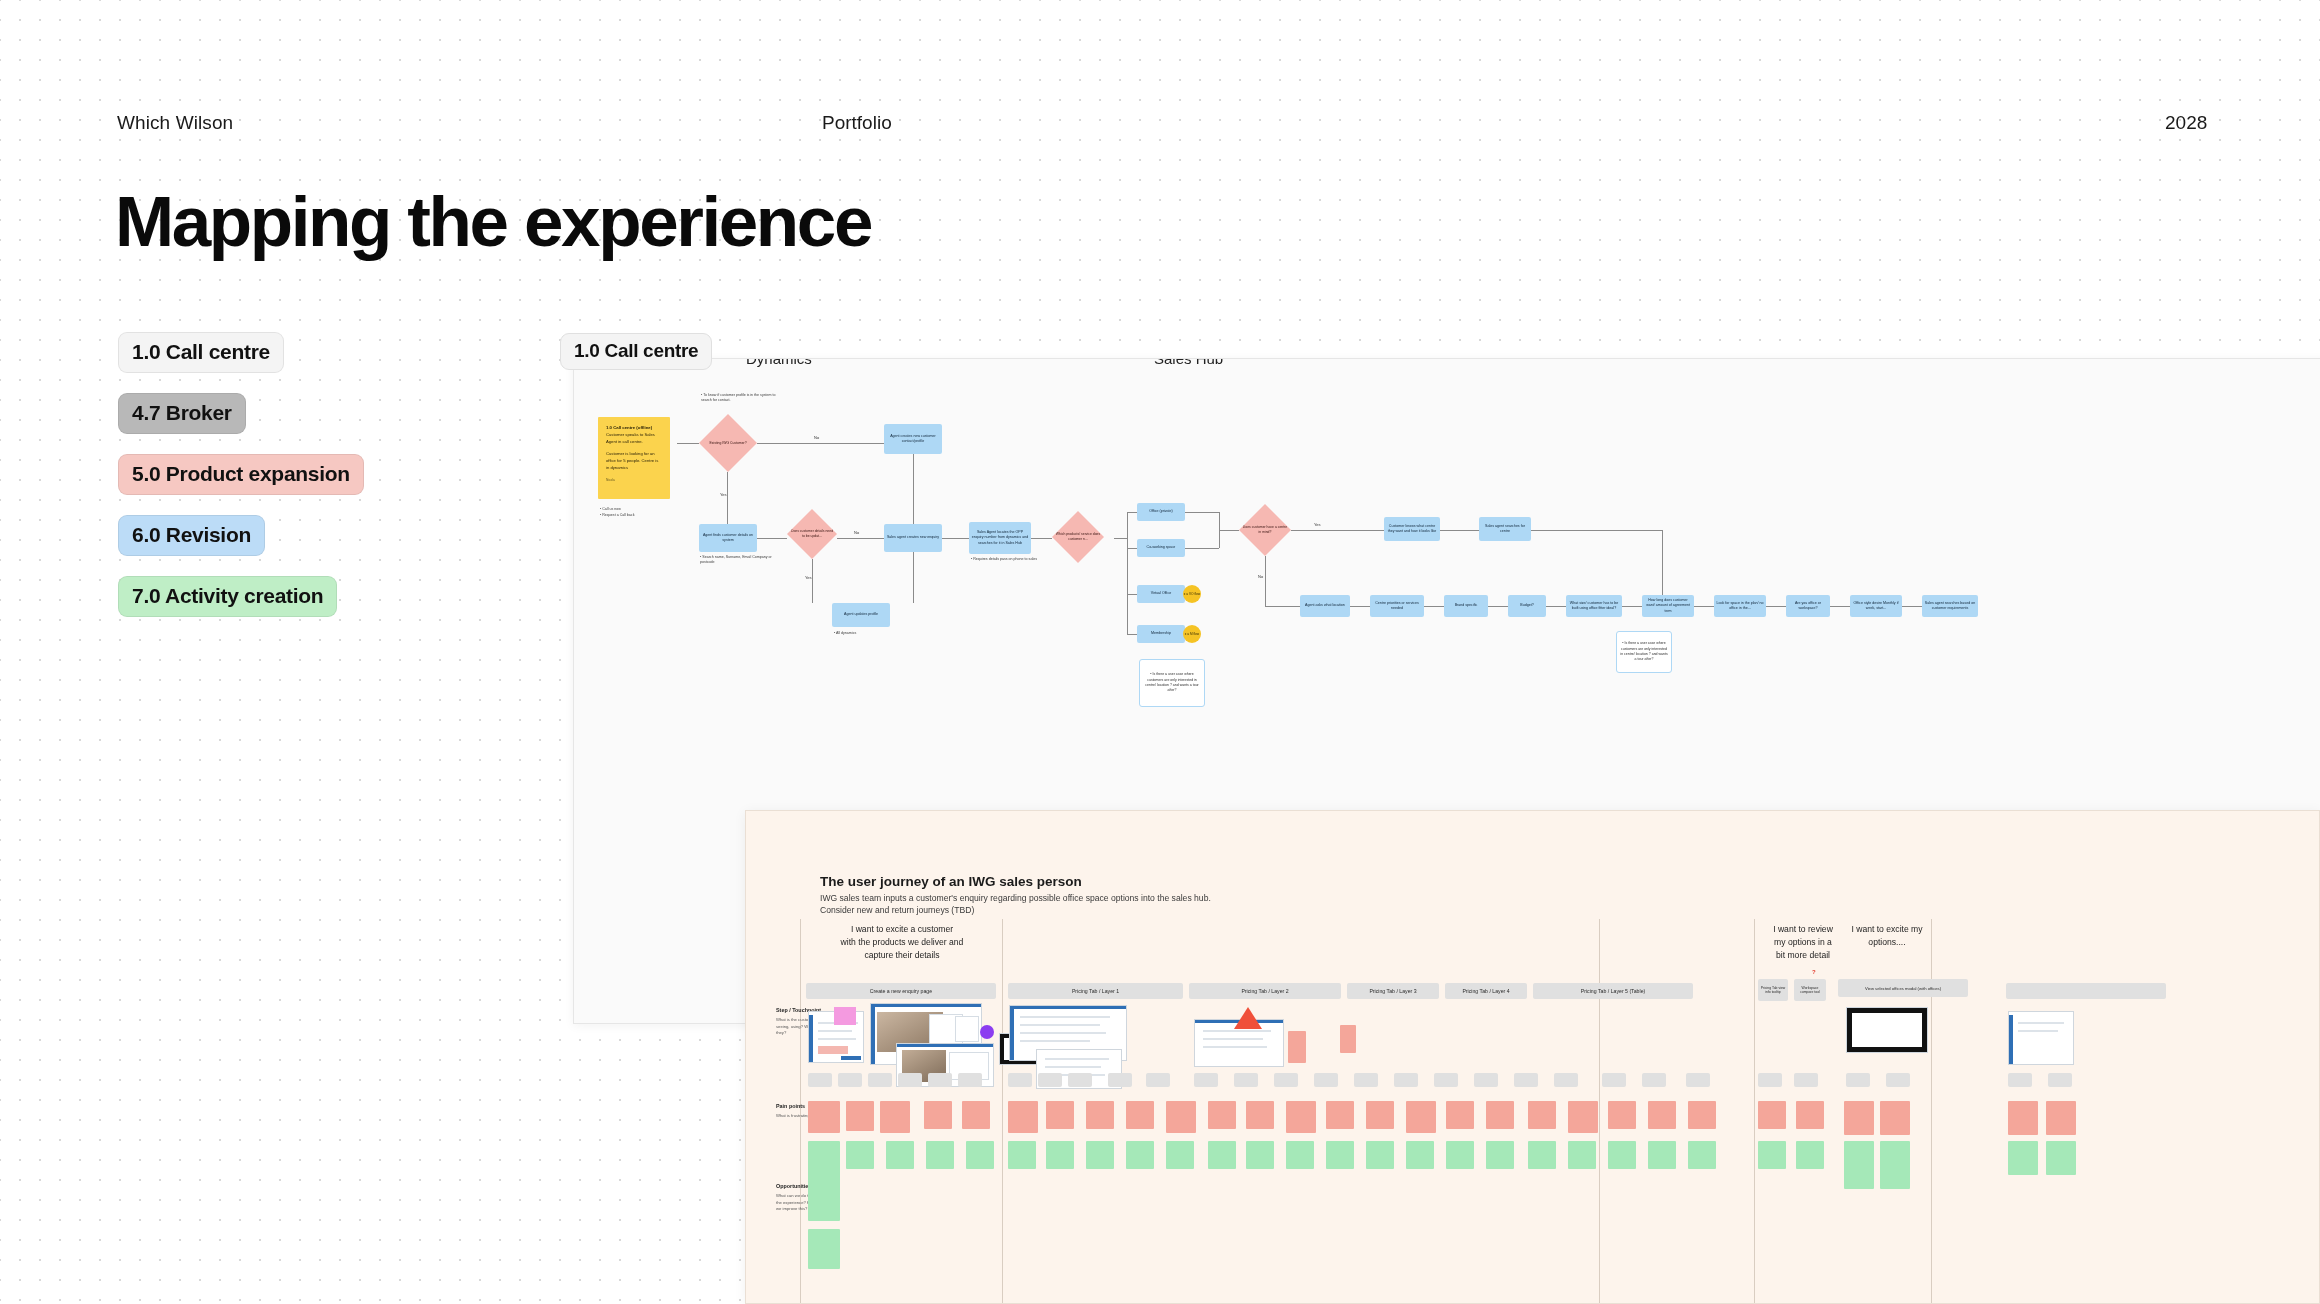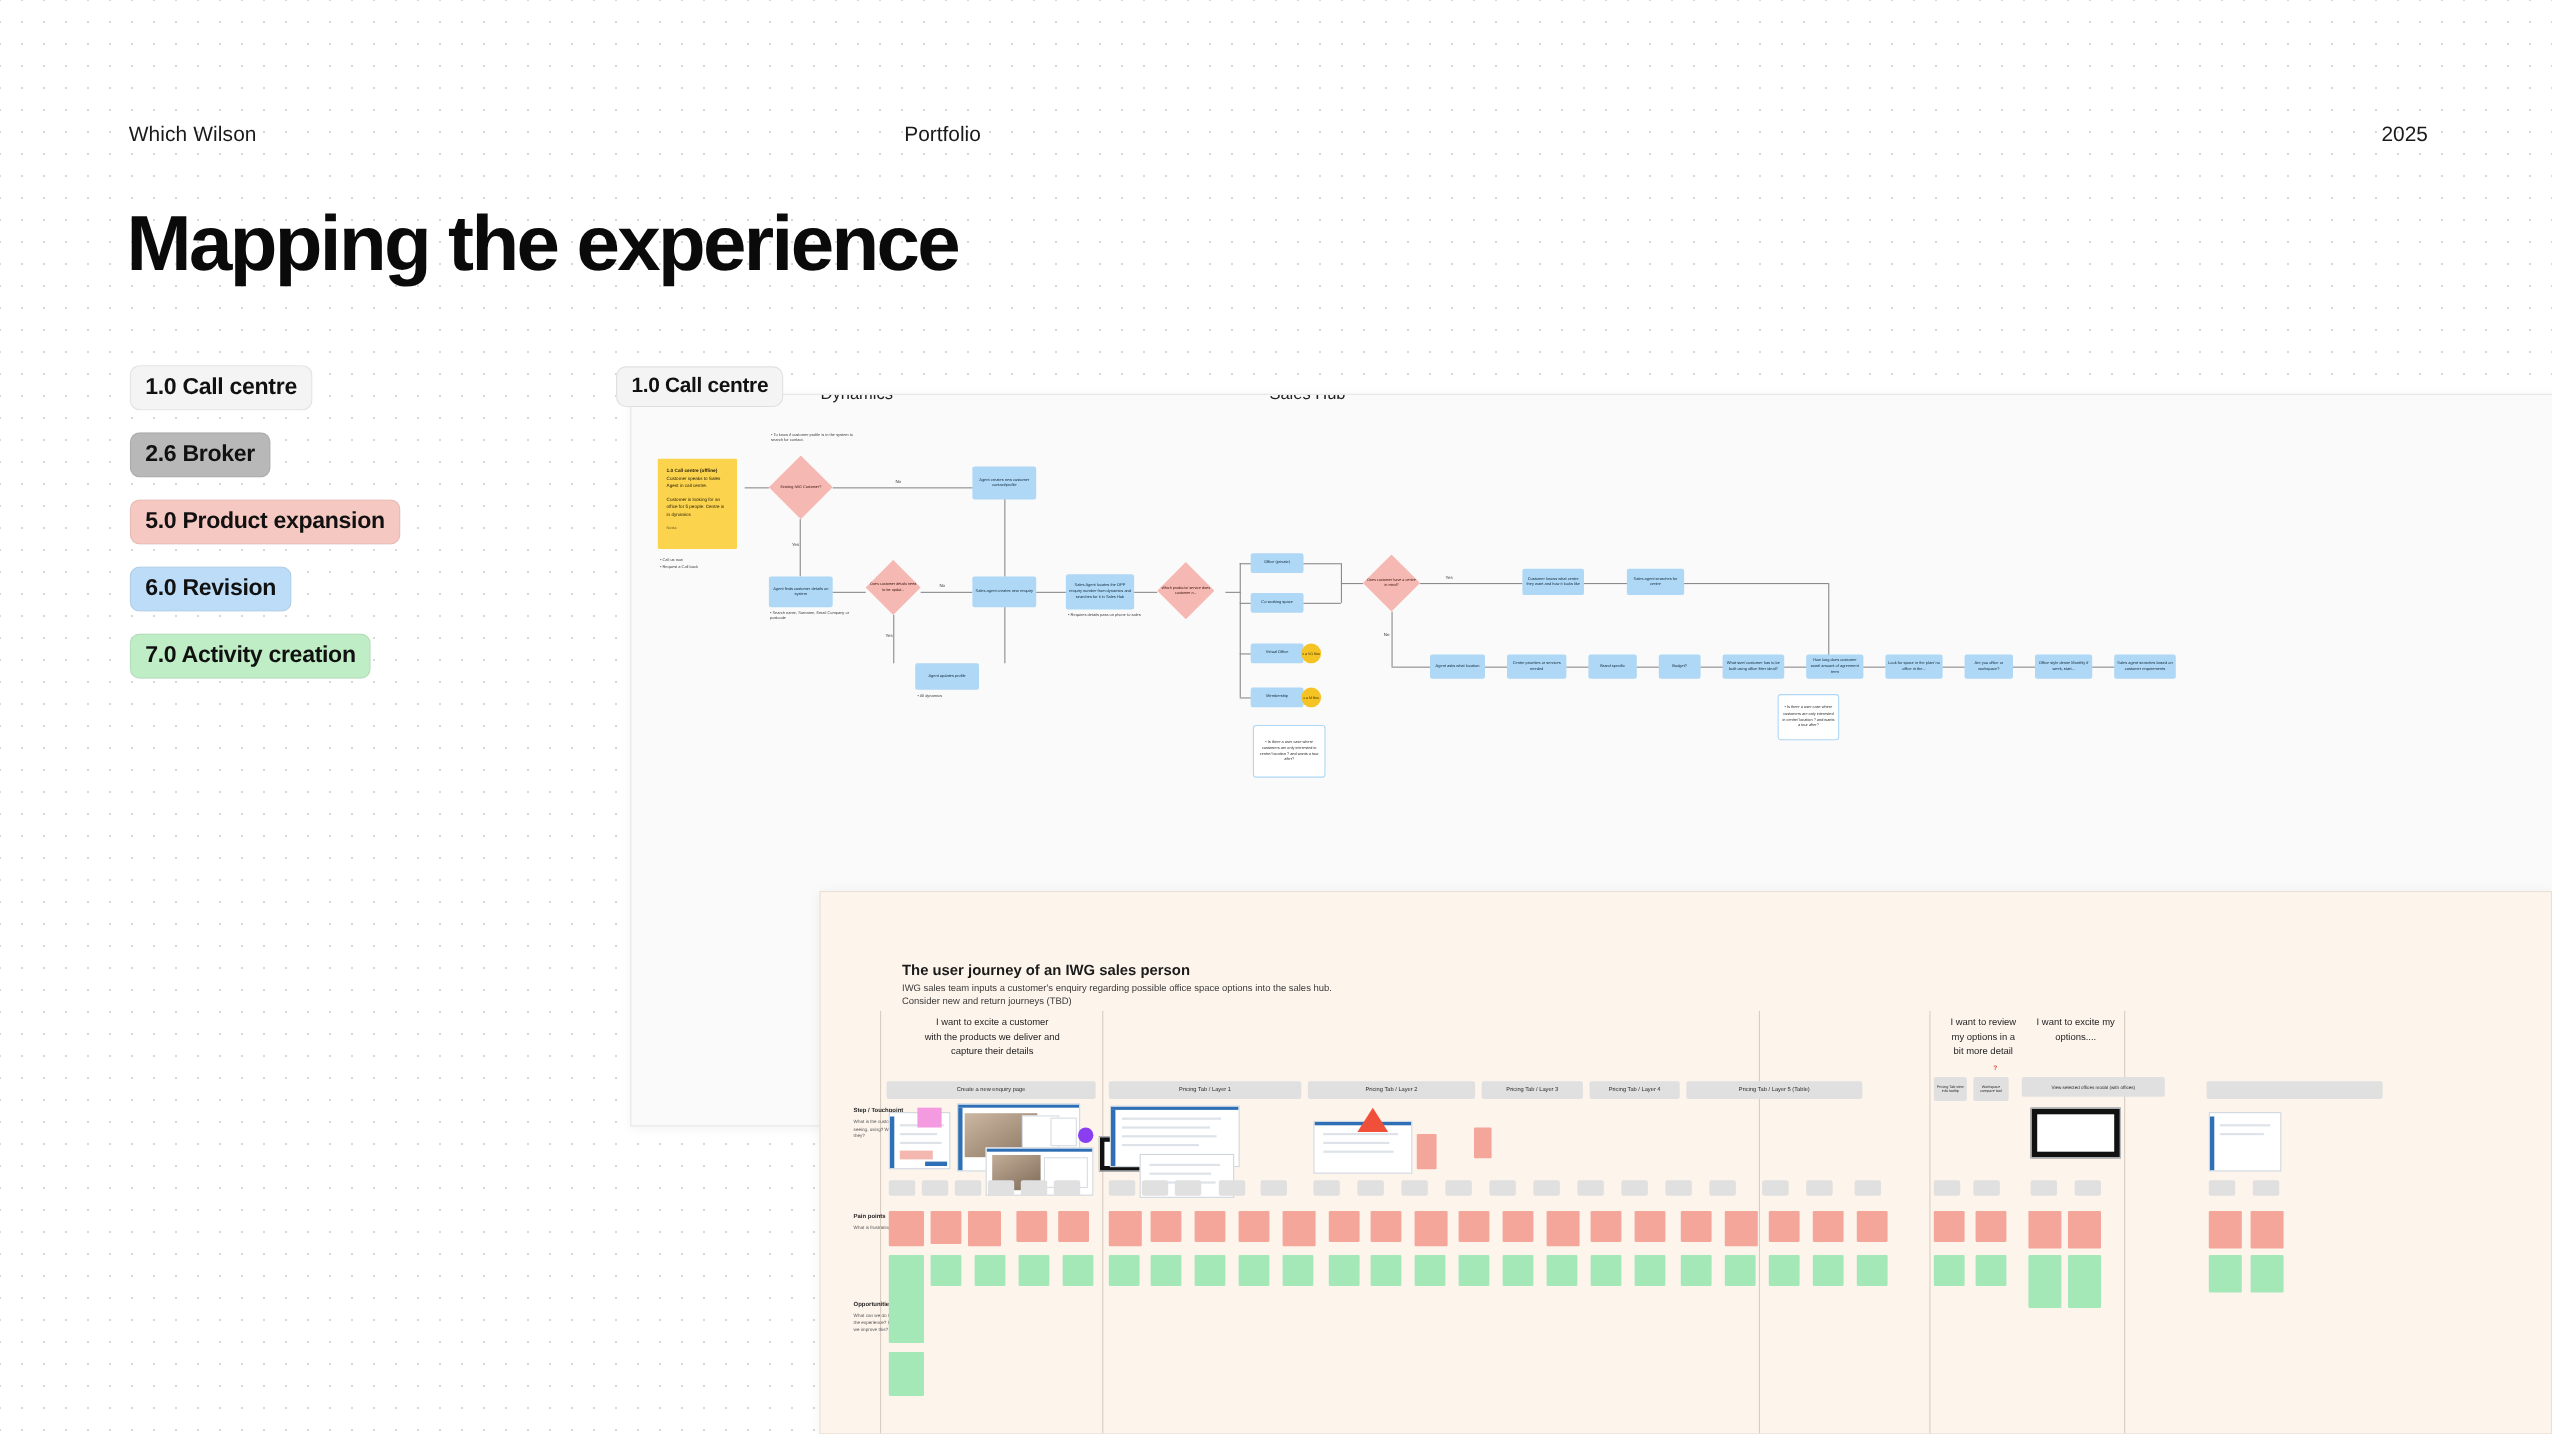--- a/index.html
+++ b/index.html
@@ -116,28 +116,28 @@
   .shot .side{ position:absolute; left:0; top:3px; bottom:0; width:4px; background:#2f6fb5; }
   .shot .ln  { position:absolute; background:#dde3e9; height:1.5px; }
   .qmark { position:absolute; color:#e23b2e; font-size:6px; font-weight:bold; }
 </style>
 </head>
 <body>
 
 <div class="hdr">
   <div class="name">Which Wilson</div>
   <div class="mid">Portfolio</div>
-  <div class="yr">2025</div>
+  <div class="yr">2028</div>
 </div>
 
 <div class="page-title">Mapping the experience</div>
 
 <div class="chips">
   <span class="chip-row"><span class="chip" style="background:#f4f4f4">1.0 Call centre</span></span>
-  <span class="chip-row"><span class="chip" style="background:#b8b8b8">2.6 Broker</span></span>
+  <span class="chip-row"><span class="chip" style="background:#b8b8b8">4.7 Broker</span></span>
   <span class="chip-row"><span class="chip" style="background:#f6c8c2">5.0 Product expansion</span></span>
   <span class="chip-row"><span class="chip" style="background:#bcdcf7">6.0 Revision</span></span>
   <span class="chip-row"><span class="chip" style="background:#bfeec6">7.0 Activity creation</span></span>
 </div>
 
 <div class="board-tab">1.0 Call centre</div>
 
 <div class="board">
 
   <div class="lane-label" style="left:172px; top:-9px;text-align:center;">Dynamics</div>

